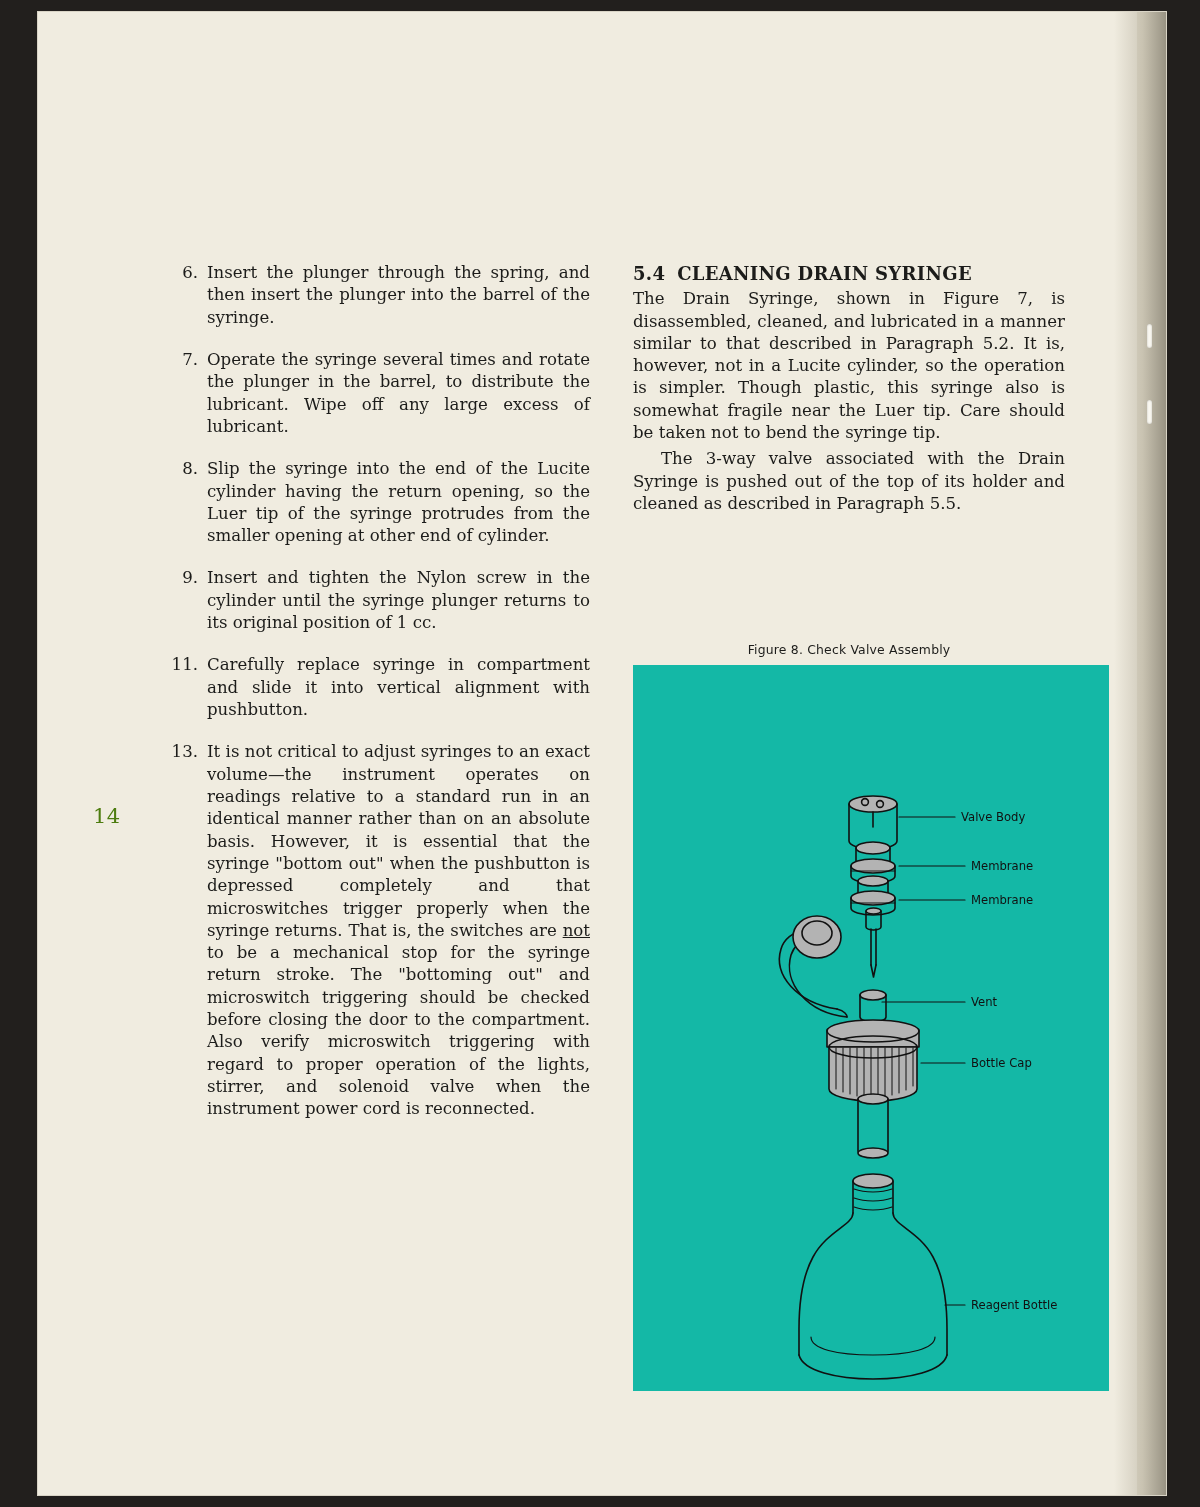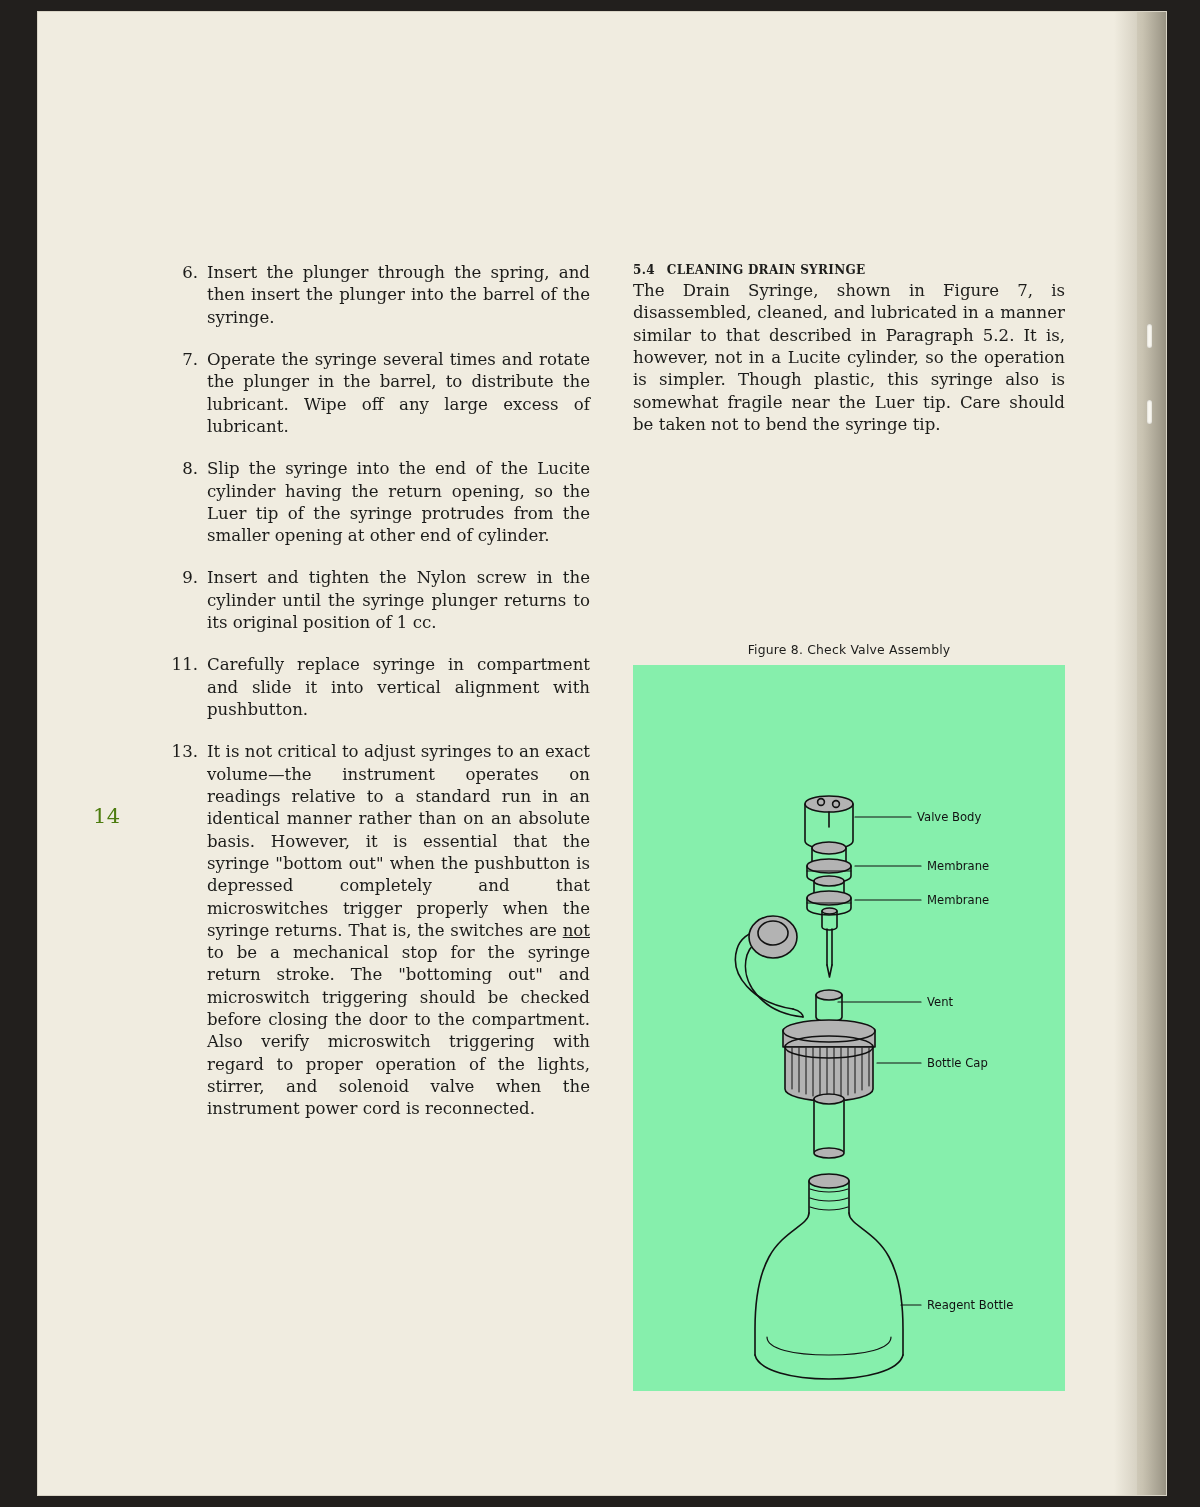--- a/index.html
+++ b/index.html
@@ -114,21 +114,21 @@
     text-align: justify;
   }
   .closing-para {
     margin-top: 26px;
     text-indent: 28px;
     text-align: justify;
   }
 
   
   .sec-head {
-    font-size: 12px;
+    font-size: 18px;
     letter-spacing: 0.3px;
     margin: 0 0 2px 0;
     white-space: nowrap;
   }
   .sec-head .secnum { margin-right: 12px; }
   .para {
     margin: 0 0 19px 0;
     text-align: justify;
   }
   .para.indent { text-indent: 28px; }
@@ -147,23 +147,24 @@
     font-family: "DejaVu Sans", sans-serif;
     font-size: 12.4px;
     text-align: center;
     color: #1c1c1a;
     letter-spacing: 0.2px;
     margin-bottom: 8px;
   }
   #figure-box {
     width: 432px;
     height: 726px;
-    background: #86efac;
+    background: #14b8a6;
     position: relative;
     overflow: hidden;
+    padding-left: 44px;
   }
   #figure-svg { display: block; }
   .fig-label {
     font-family: "DejaVu Sans", sans-serif;
     font-size: 11.6px;
     fill: #111;
   }
 </style>
 </head>
 <body>
@@ -206,20 +207,21 @@
         <span class="body">It is not critical to adjust syringes to an exact volume—the instrument operates on readings relative to a standard run in an identical manner rather than on an absolute basis. However, it is essential that the syringe "bottom out" when the pushbutton is depressed completely and that microswitches trigger properly when the syringe returns. That is, the switches are <u>not</u> to be a mechanical stop for the syringe return stroke. The "bottoming out" and microswitch triggering should be checked before closing the door to the compartment. Also verify microswitch triggering with regard to proper operation of the lights, stirrer, and solenoid valve when the instrument power cord is reconnected.</span>
       </li>
     </ol>
   </div>
 
   <div class="col" id="col-right">
     <h2 class="sec-head">
       <span class="secnum">5.4</span><span>CLEANING DRAIN SYRINGE</span>
     </h2>
     <p class="para tight">The Drain Syringe, shown in Figure 7, is disassembled, cleaned, and lubricated in a manner similar to that described in Paragraph 5.2. It is, however, not in a Lucite cylinder, so the operation is simpler. Though plastic, this syringe also is somewhat fragile near the Luer tip. Care should be taken not to bend the syringe tip.</p>
+    <p class="para indent">The 3-way valve associated with the Drain Syringe is pushed out of the top of its holder and cleaned as described in Paragraph 5.5.</p>
 
   </div>
 
   <div id="figure-wrap">
     <div id="figure-caption">Figure 8.  Check Valve Assembly</div>
     <div id="figure-box">
       <svg id="figure-svg" width="432" height="726" viewBox="0 0 432 726" xmlns="http://www.w3.org/2000/svg">
         <g fill="none" stroke="#111" stroke-width="1.6" stroke-linejoin="round" stroke-linecap="round">
 
           <ellipse cx="196" cy="139" rx="24" ry="8" fill="#b3b3b3"></ellipse>

